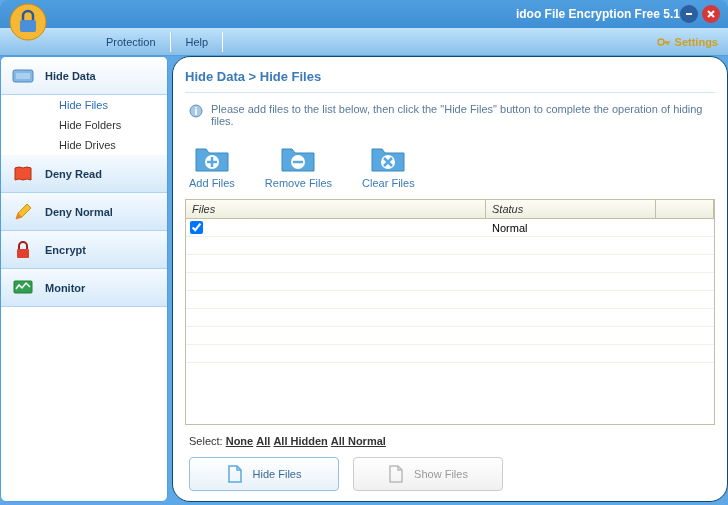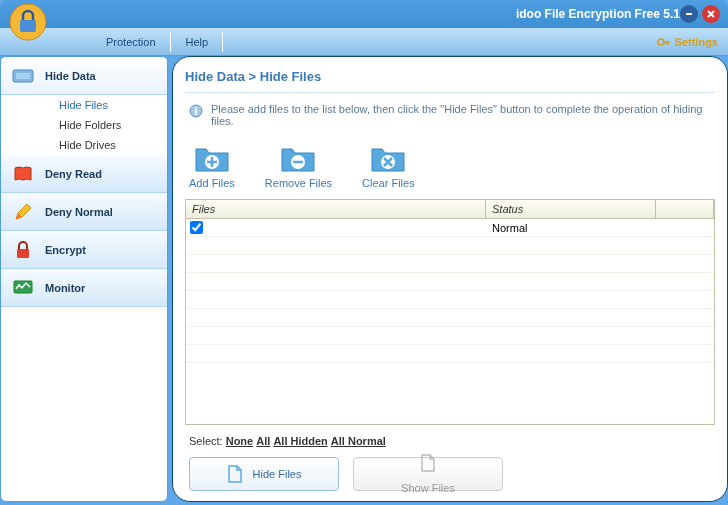--- a/index.html
+++ b/index.html
@@ -46,21 +46,21 @@
 .table-body { background: #fff; height: 158px; }
 .tr { display: flex; border-bottom: 1px solid #f0f0e8; height: 18px; align-items: center; }
 .td-files { width: 300px; padding-left: 4px; display: flex; align-items: center; gap: 2px; }
 .td-status { width: 170px; padding-left: 6px; }
 
 .select-row { padding: 10px 4px 8px; color: #333; }
 .select-row a { color: #333; font-weight: bold; text-decoration: underline; cursor: pointer; }
 
 .action-row { display: flex; gap: 14px; padding: 2px 4px; }
 .action-btn { width: 150px; height: 34px; border: 1px solid #9abfdc; border-radius: 4px; background: linear-gradient(#fff, #e8f1f9); display: flex; align-items: center; justify-content: center; gap: 10px; cursor: pointer; color: #3a6a9a; }
-.action-btn.disabled { color: #999; border-color: #ccc; background: linear-gradient(#fff,#f0f0f0); cursor: default; flex-direction: column; }
+.action-btn.disabled { color: #999; border-color: #ccc; background: linear-gradient(#fff,#f0f0f0); cursor: default; }
 
 svg { display: block; }
 </style>
 </head>
 <body>
 
 <div class="titlebar">
   <div class="app-icon">
     <svg viewBox="0 0 40 40">
         <circle cx="20" cy="20" r="18" fill="#f5b835" stroke="#d08a12" stroke-width="1"></circle>

